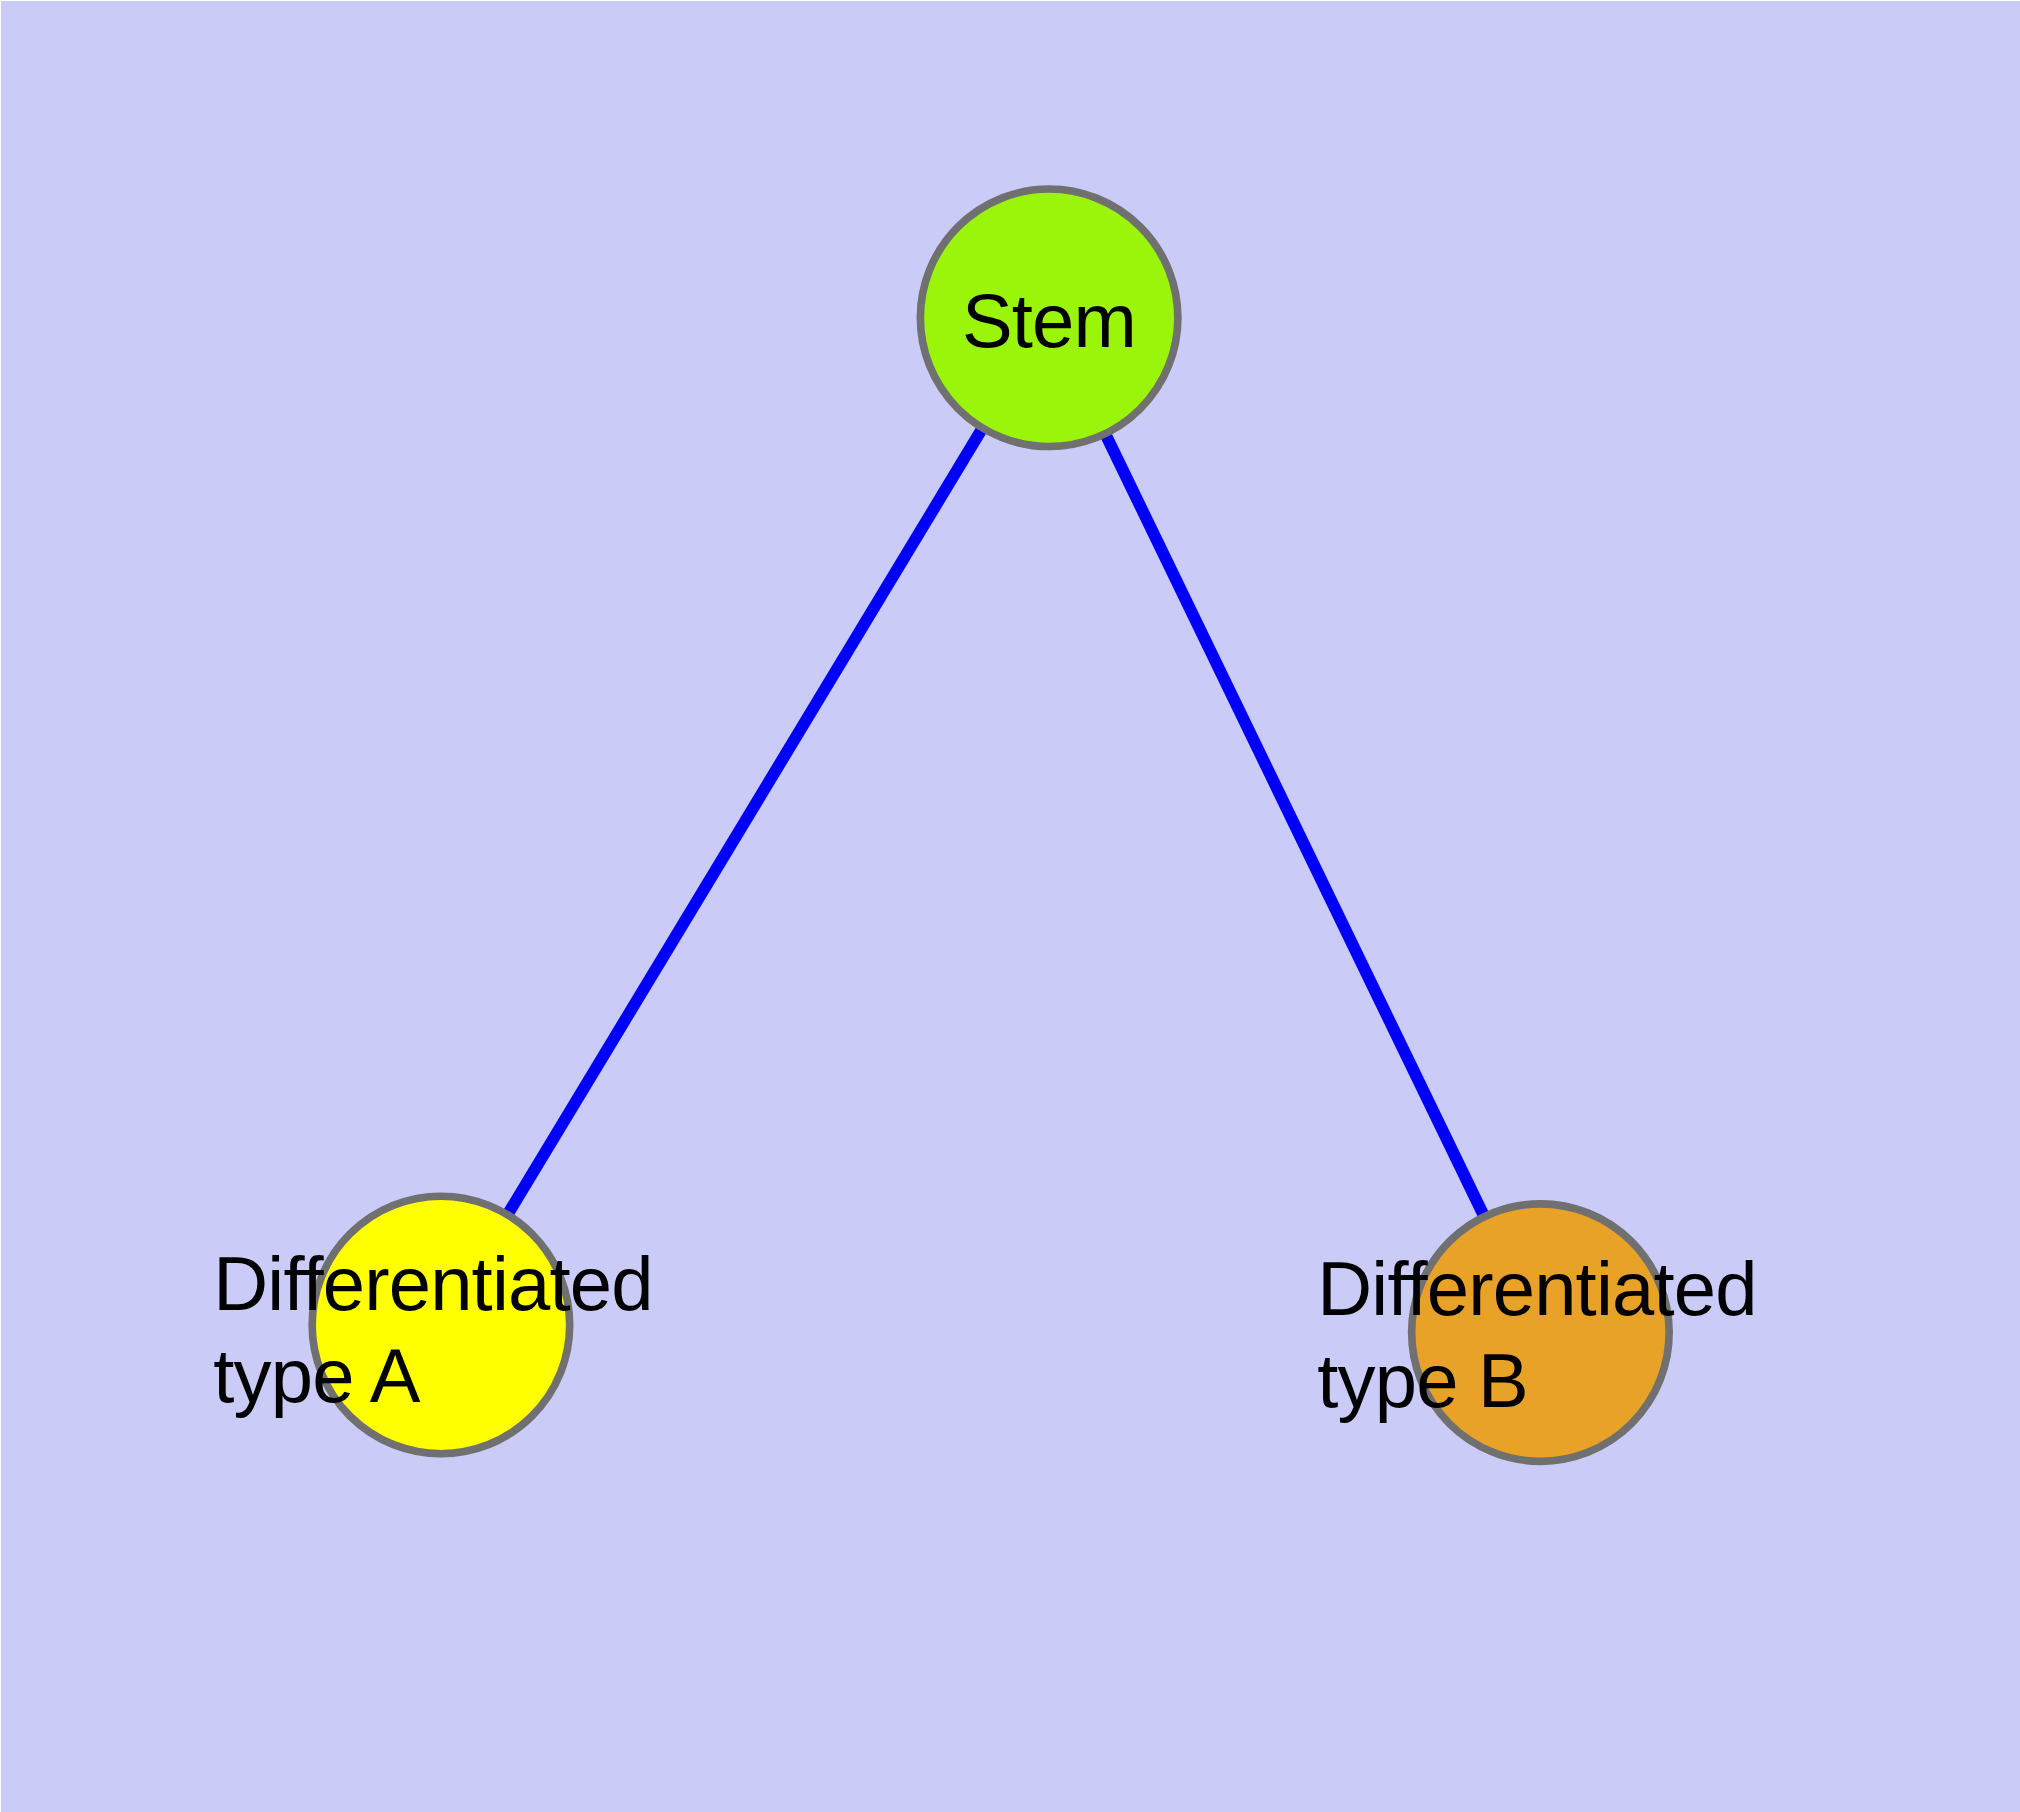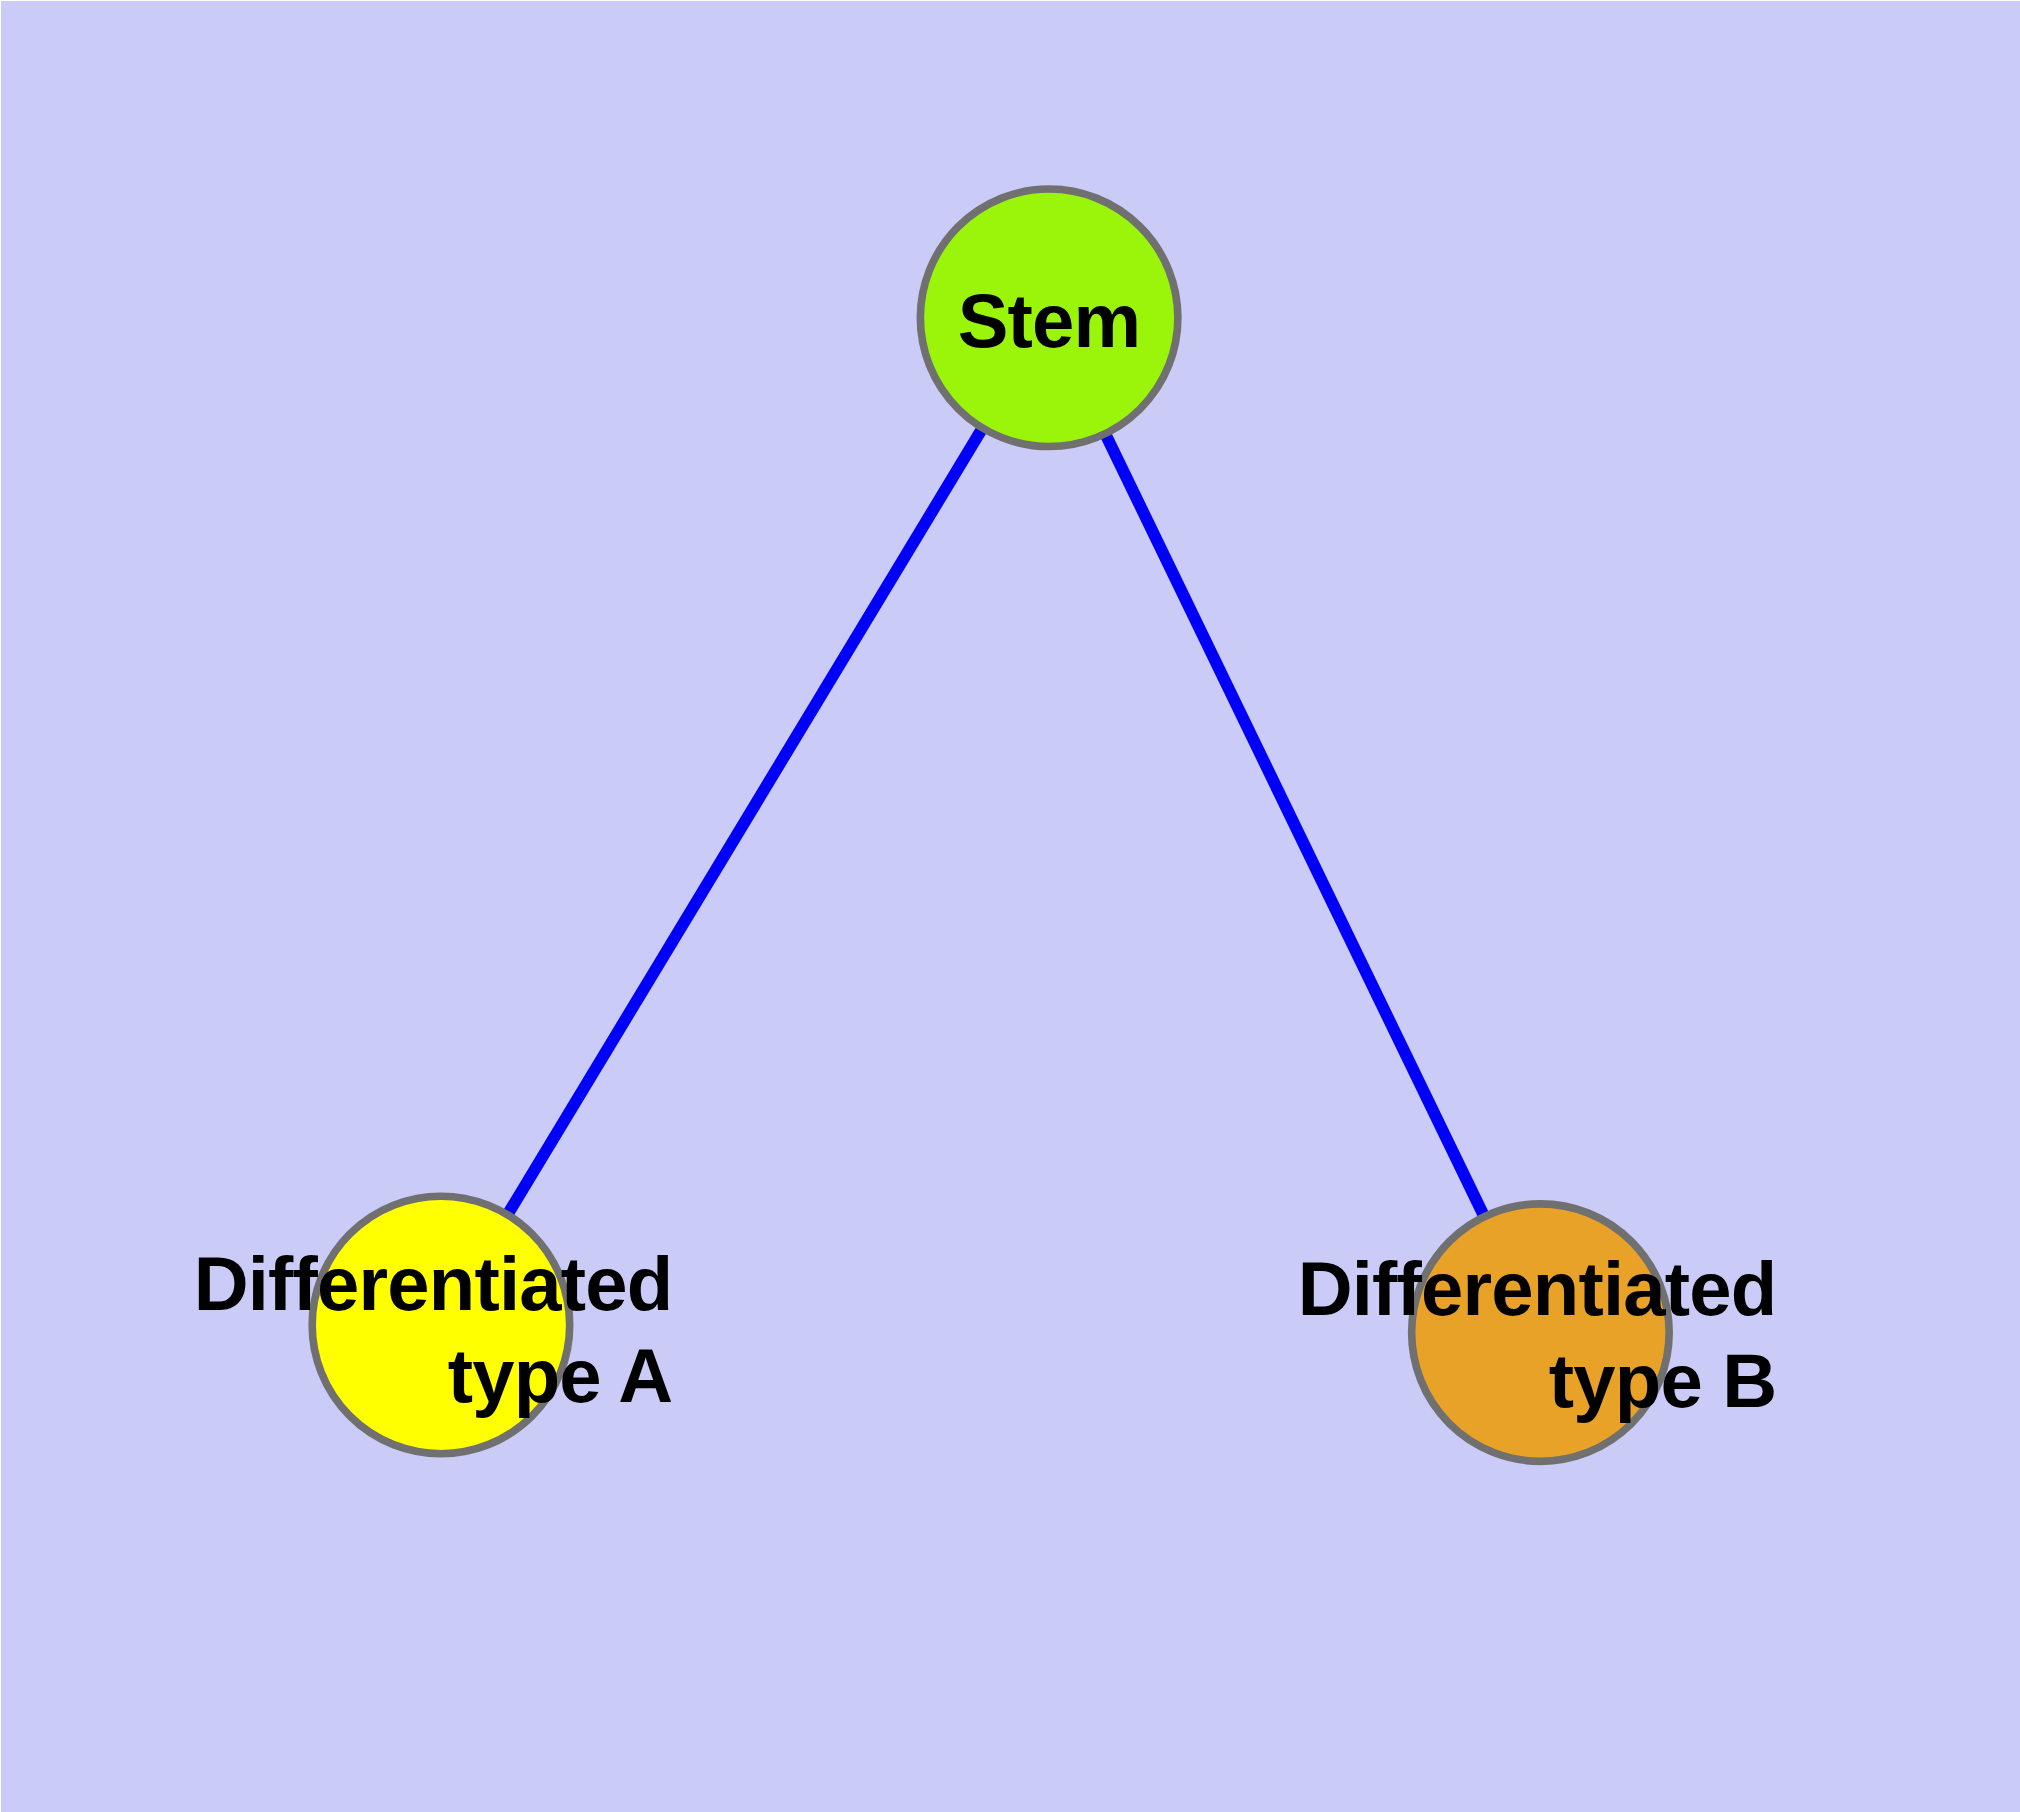--- a/index.html
+++ b/index.html
@@ -30,24 +30,24 @@
     stroke-width: 14;
   }
   .graph-svg circle {
     stroke: var(--node-border, #707070);
     stroke-width: 9;
   }
   .node-label {
     position: absolute;
     transform: translate(-50%, -50%);
     color: var(--label, #000000);
-    font-weight: bold;
+    font-weight: normal;
     font-size: 76px;
     line-height: 92px;
-    text-align: right;
+    text-align: left;
     white-space: pre-line;
     letter-spacing: -0.8px;
   }
   .label-stem   { left: 1048px; top: 320px;  }
   .label-type-a { left: 432px;  top: 1329px; }
   .label-type-b { left: 1536px; top: 1334px; }
 </style>
 </head>
 <body>
 

